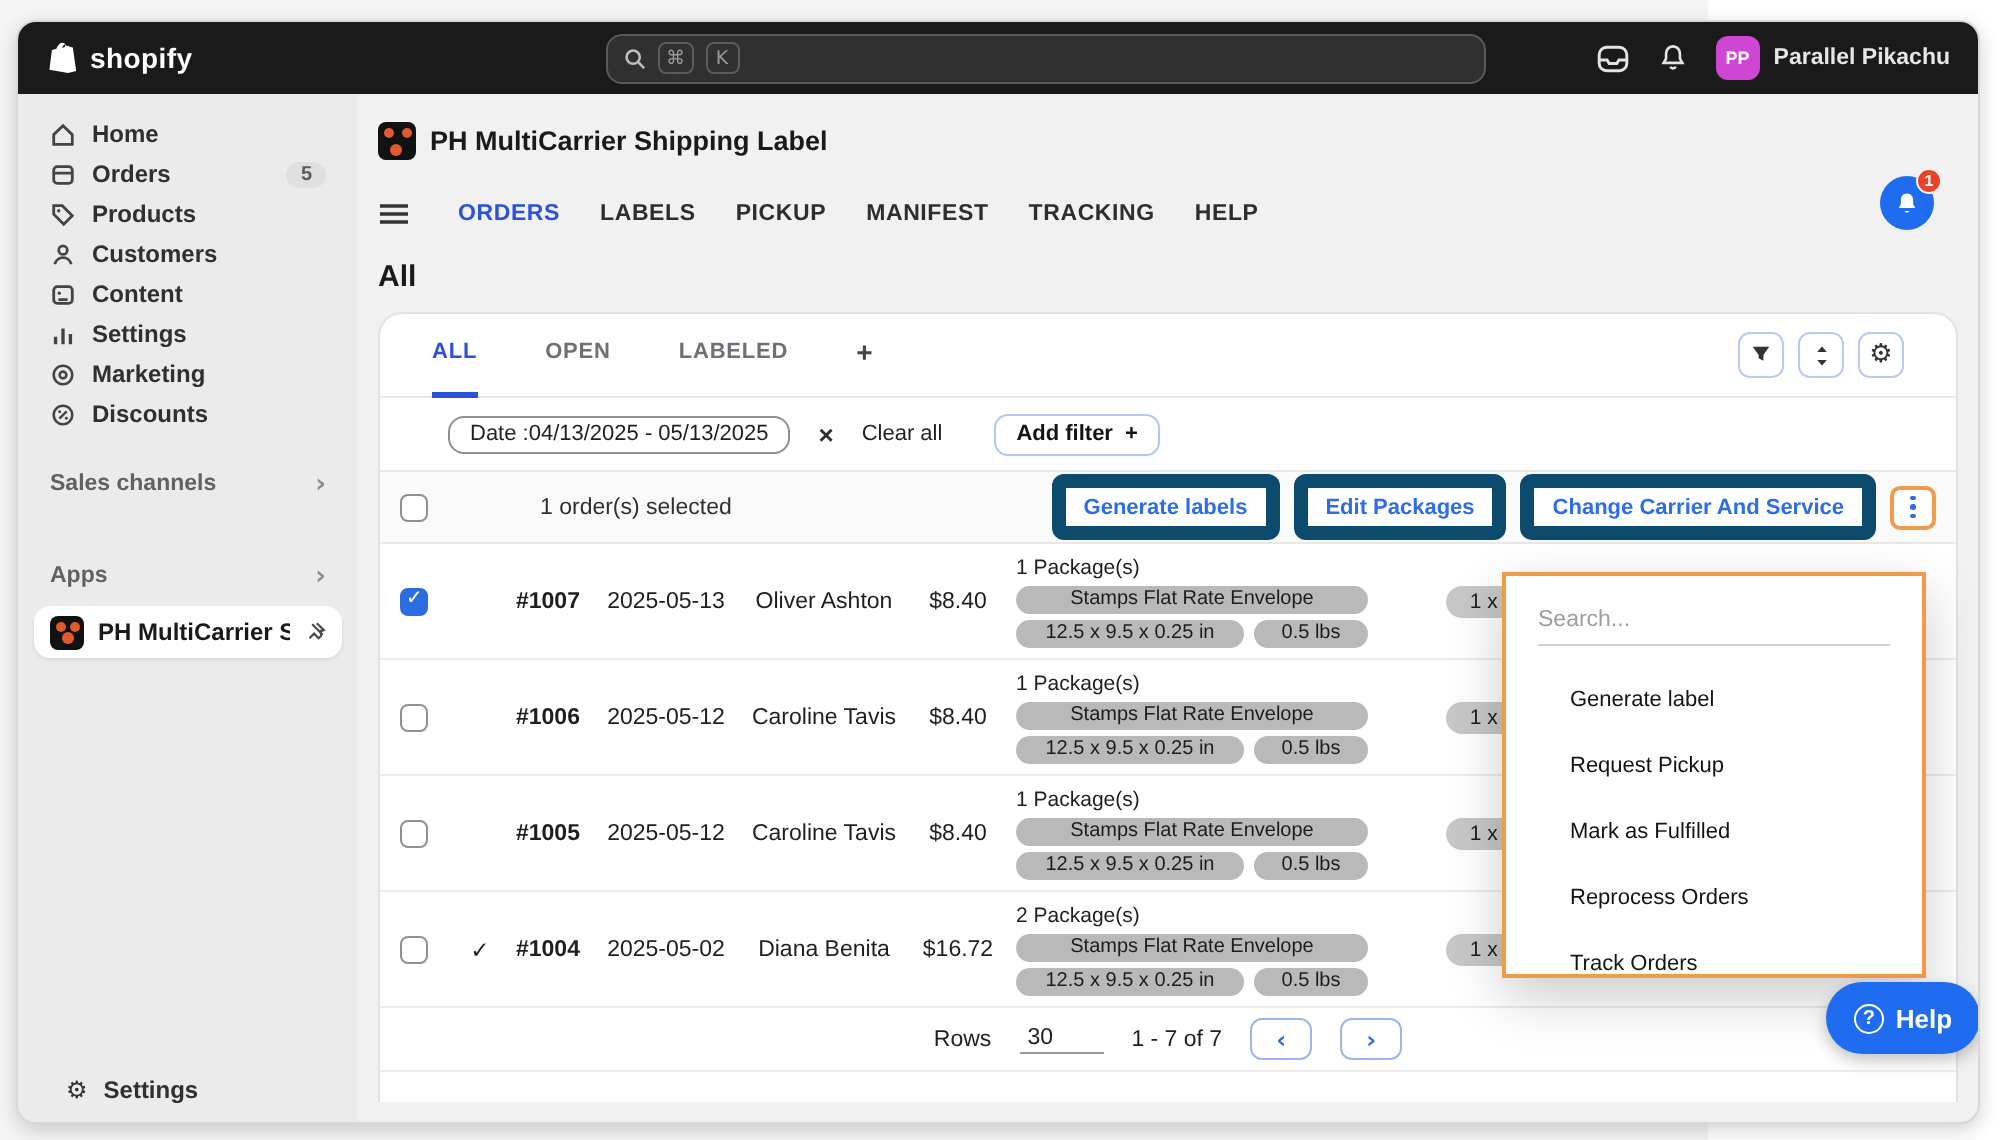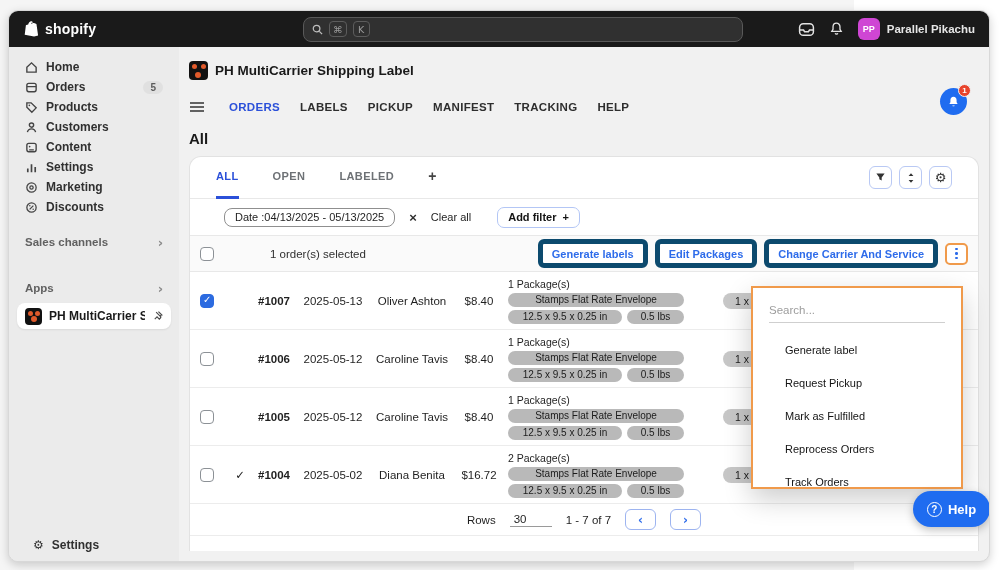--- a/index.html
+++ b/index.html
@@ -91,21 +91,21 @@
                 font-weight:600; color:#141414; padding:3.5px 10px; display:flex; gap:6px; align-items:center; font-family:inherit; }
 
   .action-bar { display:flex; align-items:center; height:36px; background:#fafafa;
                 border-bottom:1px solid #e8e8e8; padding:0 10px; gap:8px; }
   .cb { width:14px; height:14px; border:1.5px solid #8c9196; border-radius:4px; background:#fff; position:relative; flex-shrink:0; }
   .cb.checked { background:#2c6be0; border-color:#2c6be0; }
   .cb.checked::after { content:"✓"; position:absolute; left:2px; top:-1px; color:#fff;
                        font-size:10px; font-weight:700; font-family:"DejaVu Sans", sans-serif; }
   .sel-text { font-size:11.5px; color:#303030;margin-left:48px; }
   .bar-actions { margin-left:auto; display:flex; gap:7px; align-items:center; }
-  .btn-sm { background:#fff; border:5px solid #0c4a6e; color:#2e6cea; font-weight:700;
+  .btn-sm { background:#fff; border:7px solid #0c4a6e; color:#2e6cea; font-weight:700;
             font-size:11px; border-radius:6px; padding:3.5px 9px; font-family:inherit; }
   .kebab-btn { width:23px; height:22px; border:2px solid #f09a4b; border-radius:5px; background:#fff;
                display:flex; flex-direction:column; align-items:center; justify-content:center; gap:2px; }
   .kebab-btn i { width:2.5px; height:2.5px; border-radius:50%; background:#2e6cea; }
 
   
   .row { display:grid; grid-template-columns:30px 20px 48px 70px 88px 46px 198px 120px 1fr;
          align-items:center; height:58px; border-bottom:1px solid #ececec; padding-left:10px; }
   .row .cell { font-size:11.5px; color:#1f1f1f; text-align:center; }
   .order-link { color:#2b50d9; font-weight:600; }

